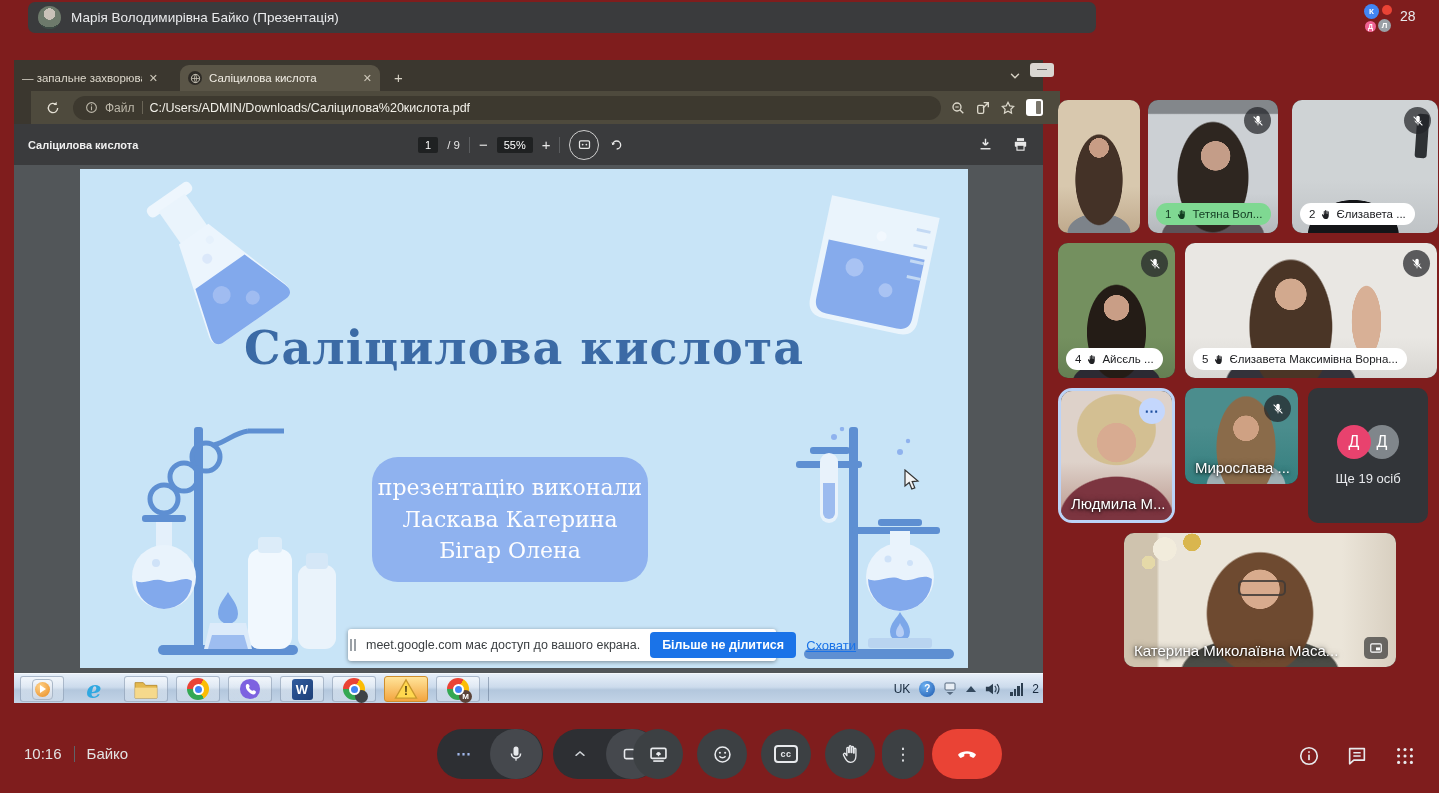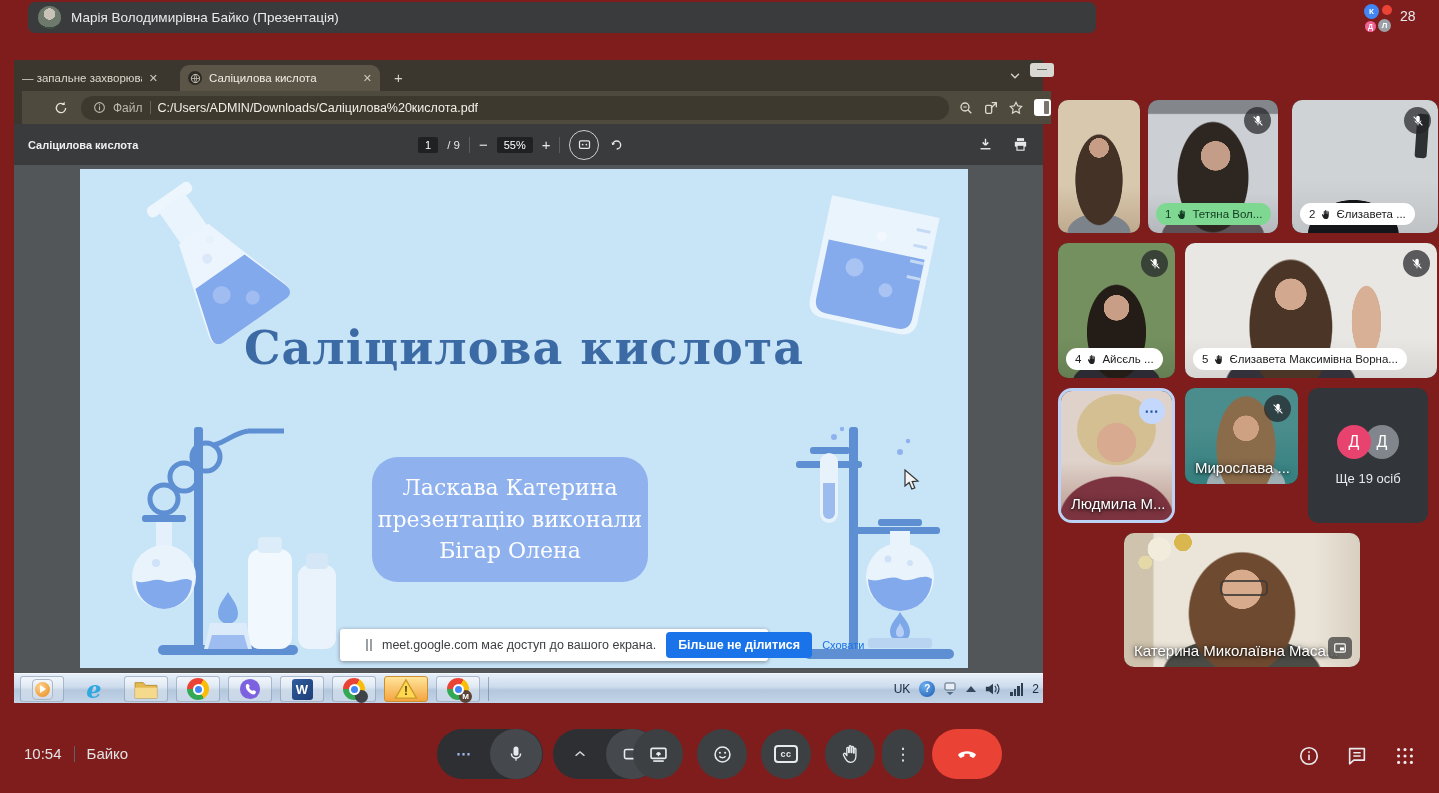--- a/index.html
+++ b/index.html
@@ -30,21 +30,21 @@
        padding:0 8px;box-sizing:border-box;font-size:11.5px;color:#ded9cd;}
   .tab.inactive{left:0;width:152px;}
   .tab.active{left:166px;width:200px;background:#5a5547;border-radius:9px 9px 0 0;color:#f1ede4;}
   .tabx{color:#cfc9bb;font-size:11px;}
   .favglobe{width:14px;height:14px;border-radius:50%;background:#2e2b26;display:flex;align-items:center;justify-content:center;flex:none;}
   .newtab{left:380px;top:9px;font-size:15px;color:#d8d3c6;}
   .tabchev{left:994px;top:9px;}
   .winmin{left:1016px;top:3px;width:24px;height:14px;background:#d9d7d2;border-radius:3px;
           color:#444;font-size:10px;line-height:12px;text-align:center;}
 
-  .addrbar{left:8px;top:31px;width:1029px;height:33px;background:#4e4a3d;display:flex;align-items:center;justify-content:flex-end;}
+  .addrbar{left:17px;top:31px;width:1029px;height:33px;background:#4e4a3d;display:flex;align-items:center;}
   .reload{margin-left:14px;}
   .urlpill{margin-left:12px;width:868px;height:24px;background:#3d392f;border-radius:13px;
            display:flex;align-items:center;gap:7px;padding:0 12px;box-sizing:border-box;}
   .urllabel{font-size:12px;color:#bdb8aa;}
   .urlsep{width:1px;height:13px;background:#6a6557;}
   .urltxt{font-size:12.5px;color:#f2f0e9;white-space:nowrap;}
   .abtn{margin-left:9px;}
   .sidepanel{width:17px;height:17px;background:#fff;border-radius:3px;position:relative;margin-left:10px;}
   .sidepanel::after{content:"";position:absolute;right:2px;top:2px;bottom:2px;width:5px;background:#7a766c;border-radius:1px;}
 
@@ -63,27 +63,27 @@
   .slide{left:66px;top:4px;width:888px;height:499px;background:#c8e4f7;}
   .slide-title{left:0;top:152px;width:100%;text-align:center;
       font-family:"DejaVu Serif",serif;font-weight:bold;font-size:46px;color:#3b6aa5;letter-spacing:1px;}
   .slide-sub{left:0;top:210px;width:100%;text-align:center;
       font-family:"DejaVu Serif",serif;font-size:28px;color:#44709b;}
   .credits{left:292px;top:288px;width:276px;height:125px;background:#8fb2ef;border-radius:26px;
       display:flex;flex-direction:column;justify-content:center;text-align:center;
       font-family:"DejaVu Serif",serif;font-size:22px;color:#fdfdfe;line-height:1.45;}
 
   
-  .banner{left:260px;top:460px;width:428px;height:32px;background:#fff;border-radius:3px;
-      box-shadow:0 1px 4px rgba(0,0,0,.4);display:flex;align-items:center;gap:10px;padding:0 26px;box-sizing:border-box;}
+  .banner{left:268px;top:460px;width:428px;height:32px;background:#fff;border-radius:3px;
+      box-shadow:0 1px 4px rgba(0,0,0,.4);display:flex;align-items:center;gap:10px;padding:0 2px;box-sizing:border-box;}
   .pausebars{display:flex;gap:2px;}
   .pausebars span{width:2px;height:12px;background:#9aa0a6;}
   .bmsg{font-size:12.5px;color:#3c4043;white-space:nowrap;}
   .bbtn{background:#1a73e8;color:#fff;font-size:12.5px;font-weight:bold;border-radius:4px;padding:6px 12px;white-space:nowrap;}
-  .blink{font-size:11px;color:#1a73e8;}
+  .blink{font-size:13px;color:#1a73e8;text-decoration:underline;}
 
   
   .cursor{left:824px;top:300px;}
 
   
   .taskbar{left:0;top:613px;width:1029px;height:30px;
       background:linear-gradient(180deg,#e7eff9 0%,#ccdbec 45%,#b3c7dd 55%,#c3d4e7 100%);
       border-top:1px solid #f4f8fc;box-sizing:border-box;}
   .tbtn{position:absolute;top:2px;width:44px;height:26px;border-radius:3px;display:flex;align-items:center;justify-content:center;
       border:1px solid rgba(120,140,165,.55);background:linear-gradient(180deg,rgba(255,255,255,.55),rgba(255,255,255,.15));box-sizing:border-box;}
@@ -338,22 +338,22 @@
           <circle cx="110" cy="150" r="34" fill="#e9f3fc"></circle>
           <path d="M78 152a32 32 0 0064 0c-10-7-21 5-32 0s-22 5-32 0z" fill="#82a9ec"></path>
           <circle cx="98" cy="132" r="3.5" fill="#cfe2f8"></circle>
           <circle cx="120" cy="136" r="3" fill="#cfe2f8"></circle>
           <path d="M100 205c0-9 7-14 10-20 3 6 10 11 10 20a10 10 0 01-20 0z" fill="#7ca7e9"></path>
           <path d="M106 206c0-5 3-7 4-10 1 3 4 5 4 10a4 4 0 01-8 0z" fill="#b7cef5"></path>
           <rect x="78" y="211" width="64" height="10" rx="3" fill="#b9d4f0"></rect>
         </svg>
 
         <div class="abs credits">
+          <span>презентацію виконали</span>
           <span>Ласкава Катерина</span>
-          <span>презентацію виконали</span>
           <span>Бігар Олена</span>
         </div>
 
         <div class="abs banner">
           <span class="pausebars">
               <span></span>
               <span></span>
             </span>
           <span class="bmsg">meet.google.com має доступ до вашого екрана.</span>
           <span class="bbtn">Більше не ділитися</span>
@@ -568,41 +568,41 @@
   </div>
 
   <div class="tile ovtile" style="left:1308px;top:388px;width:120px;height:135px;">
     <div class="ovavs">
       <span class="ovav" style="background:#e8426e;z-index:2;">Д</span>
       <span class="ovav" style="background:#80868b;margin-left:-6px;">Д</span>
     </div>
     <span class="ovlabel">Ще 19 осіб</span>
   </div>
 
-  <div class="tile" style="left:1124px;top:533px;width:236px;height:134px;">
+  <div class="tile" style="left:1124px;top:533px;width:272px;height:134px;">
     <div class="ph" style="background:
       radial-gradient(circle 20px at 50% 42%, #d8ab8d 97%, transparent),
       radial-gradient(ellipse 54px 62px at 50% 60%, #6e4a30 97%, transparent),
       radial-gradient(circle 12px at 15% 12%, #f2ecdc 97%, transparent),
       radial-gradient(circle 9px at 25% 7%, #d9b64e 97%, transparent),
       radial-gradient(circle 7px at 9% 22%, #e5d9a8 97%, transparent),
       radial-gradient(ellipse 80px 36px at 50% 104%, #4b4c46 97%, transparent),
       linear-gradient(90deg,#cfc3ae 0 12%,#ebe5d9 13% 80%,#d8cfc0);"></div>
     <div class="abs" style="left:50%;top:47px;width:44px;height:12px;margin-left:-22px;border:2.5px solid #3f3a36;border-radius:5px;opacity:.85;"></div>
     <div class="nplain">Катерина Миколаївна Маса...</div>
     <div class="pipic">
       <svg viewBox="0 0 24 24" width="14" height="14">
           <rect x="3" y="5" width="18" height="14" rx="2" fill="none" stroke="#fff" stroke-width="2"></rect>
           <rect x="12" y="11" width="7" height="5" fill="#fff"></rect>
         </svg>
     </div>
   </div>
 
   <div class="abs clock">
-    <span>10:54</span>
+    <span>10:16</span>
     <span class="clocksep"></span>
     <span>Байко</span>
   </div>
 
   <div class="ctl splitpill" style="left:437px;width:106px;">
     <span class="lobe">
         <span class="dots3">⋯</span>
       </span>
     <span class="lobe r">
       <svg viewBox="0 0 24 24" width="20" height="20">

